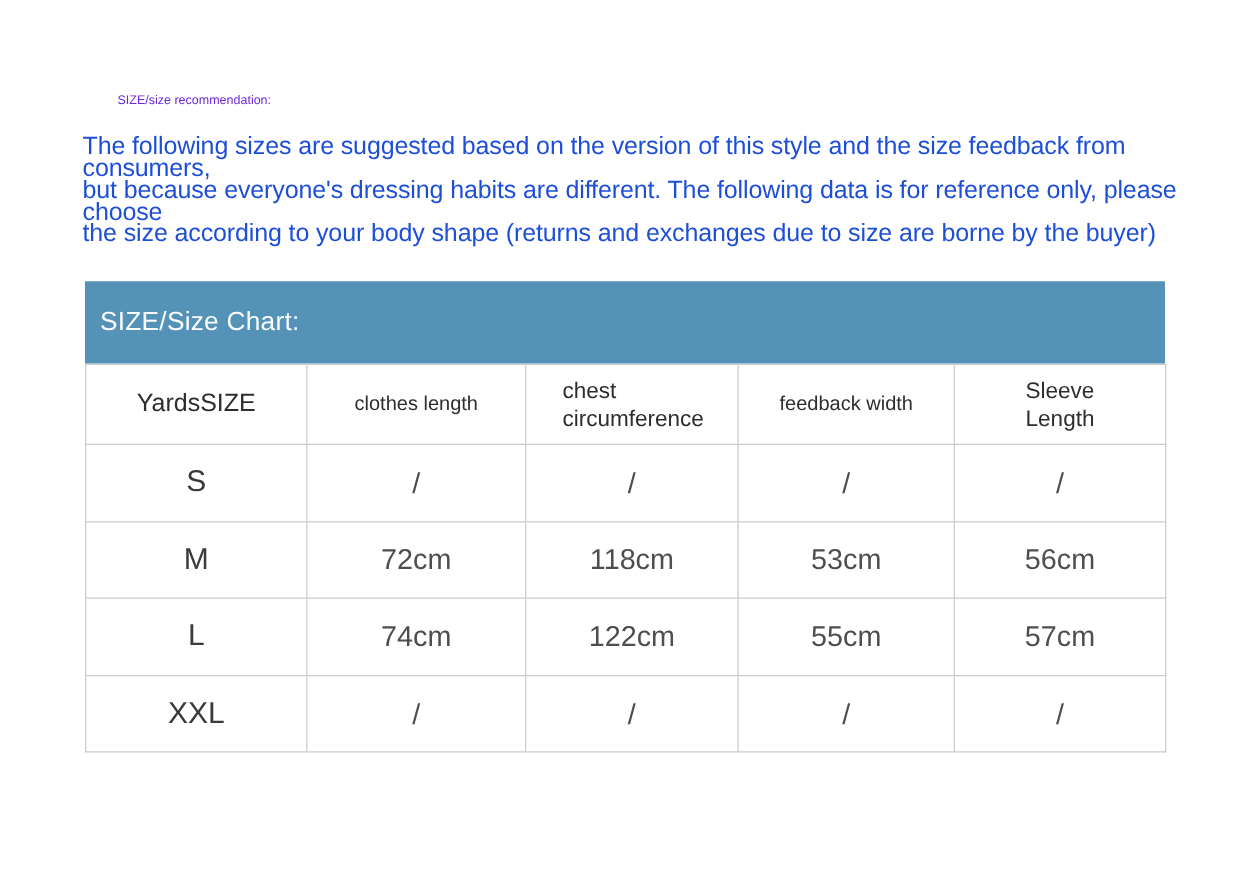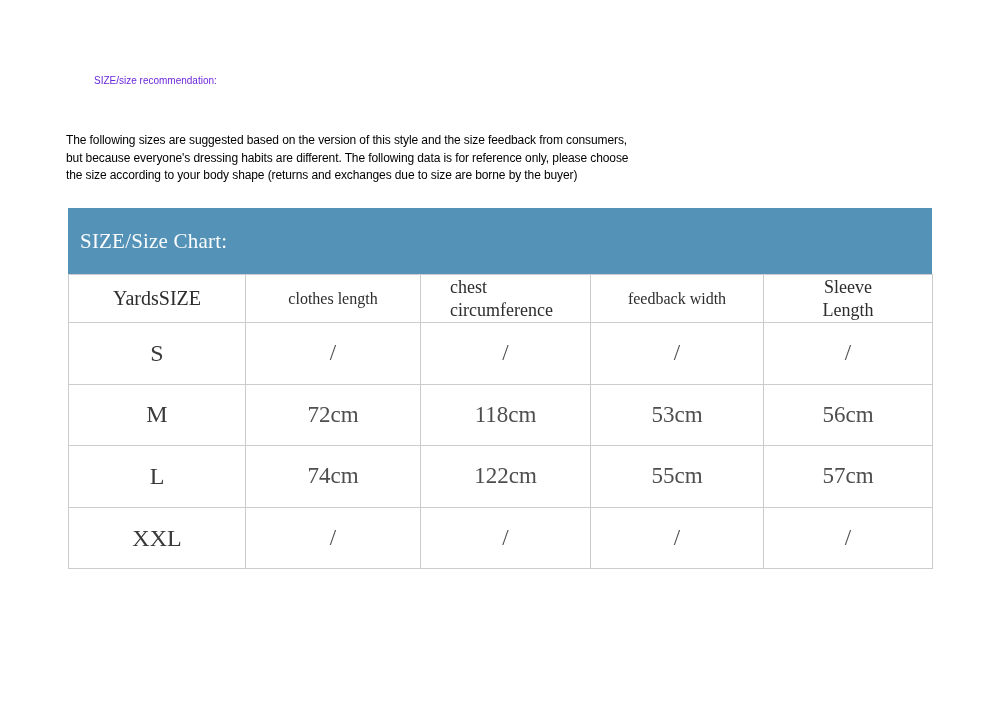--- a/index.html
+++ b/index.html
@@ -20,33 +20,32 @@
     left: 66px;
     top: 75px;
     font-size: 10px;
     font-weight: normal;
     color: #6d28d9;
     margin-left: 28px;
   }
   .description {
     position: absolute;
     left: 66px;
-    top: 132px;
-    font-size: 12px;
+    top: 109px;
+    font-size: 20px;
     line-height: 17.5px;
     letter-spacing: -0.1px;
-    color: #000000;
+    color: #1d4ed8;
     white-space: pre-line;
   }
   .chart-wrap {
     position: absolute;
     left: 68px;
-    top: 208px;
+    top: 225px;
     width: 864px;
-    font-family: Liberation Serif, serif;
   }
   .chart-title-bar {
     height: 66px;
     background: var(--accent);
     display: flex;
     align-items: center;
     padding-left: 12px;
   }
   .chart-title-bar .title-text {
     font-size: 21px;
@@ -57,21 +56,21 @@
     width: 864px;
     border-collapse: collapse;
     table-layout: fixed;
     background: #ffffff;
   }
   .size-table th, .size-table td {
     border: 1px solid var(--border);
     vertical-align: middle;
     white-space: pre-line;
   }
-  .size-table thead tr { height: 48px; }
+  .size-table thead tr { height: 64px; }
   .size-table tbody tr { height: 61.6px; }
   .size-table th {
     font-weight: normal;
     font-size: 16px;
     color: #2d2d2d;
     text-align: center;
   }
   .size-table th.th-size { font-size: 20px; }
   .size-table th.th-left {
     text-align: left;

